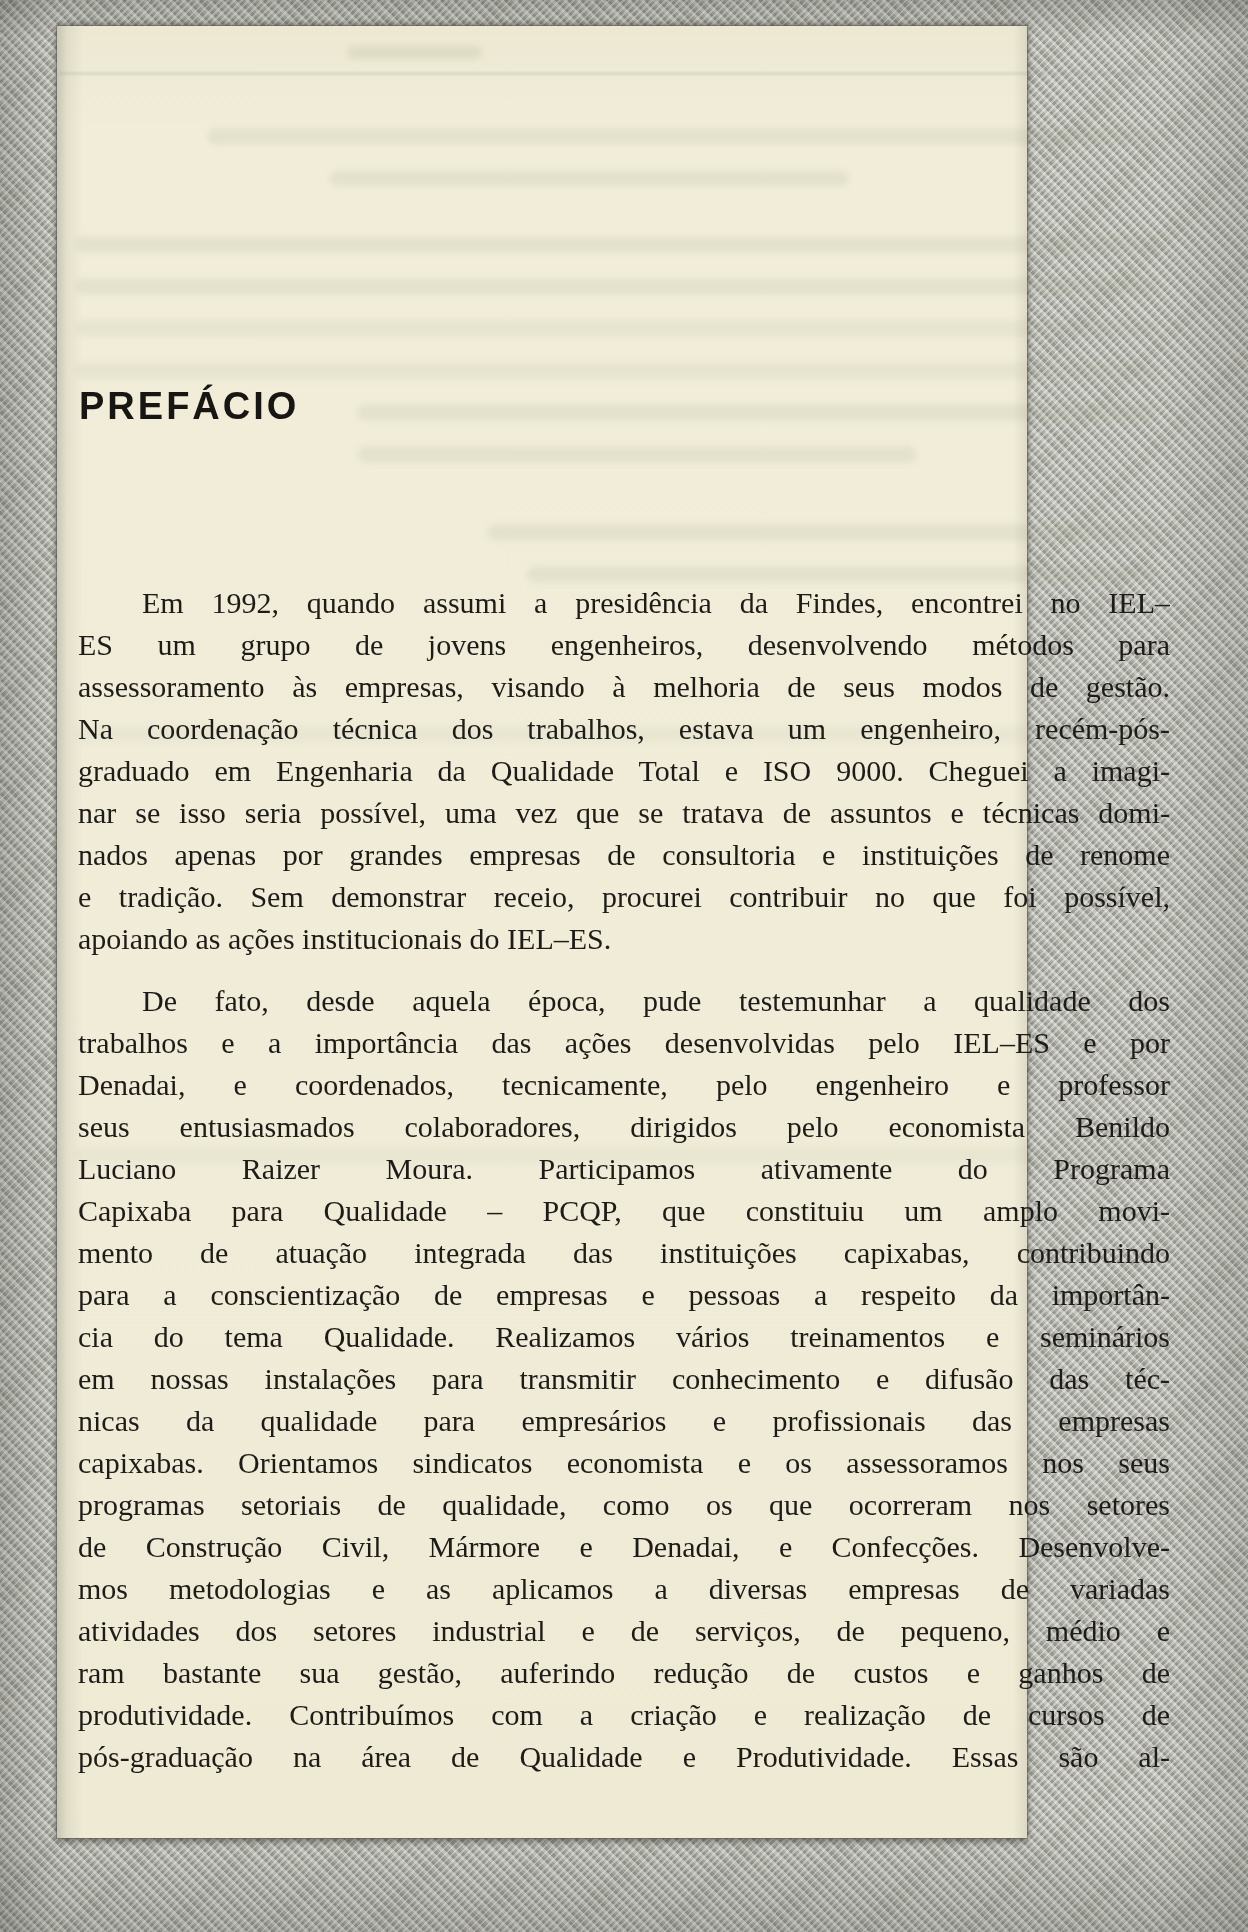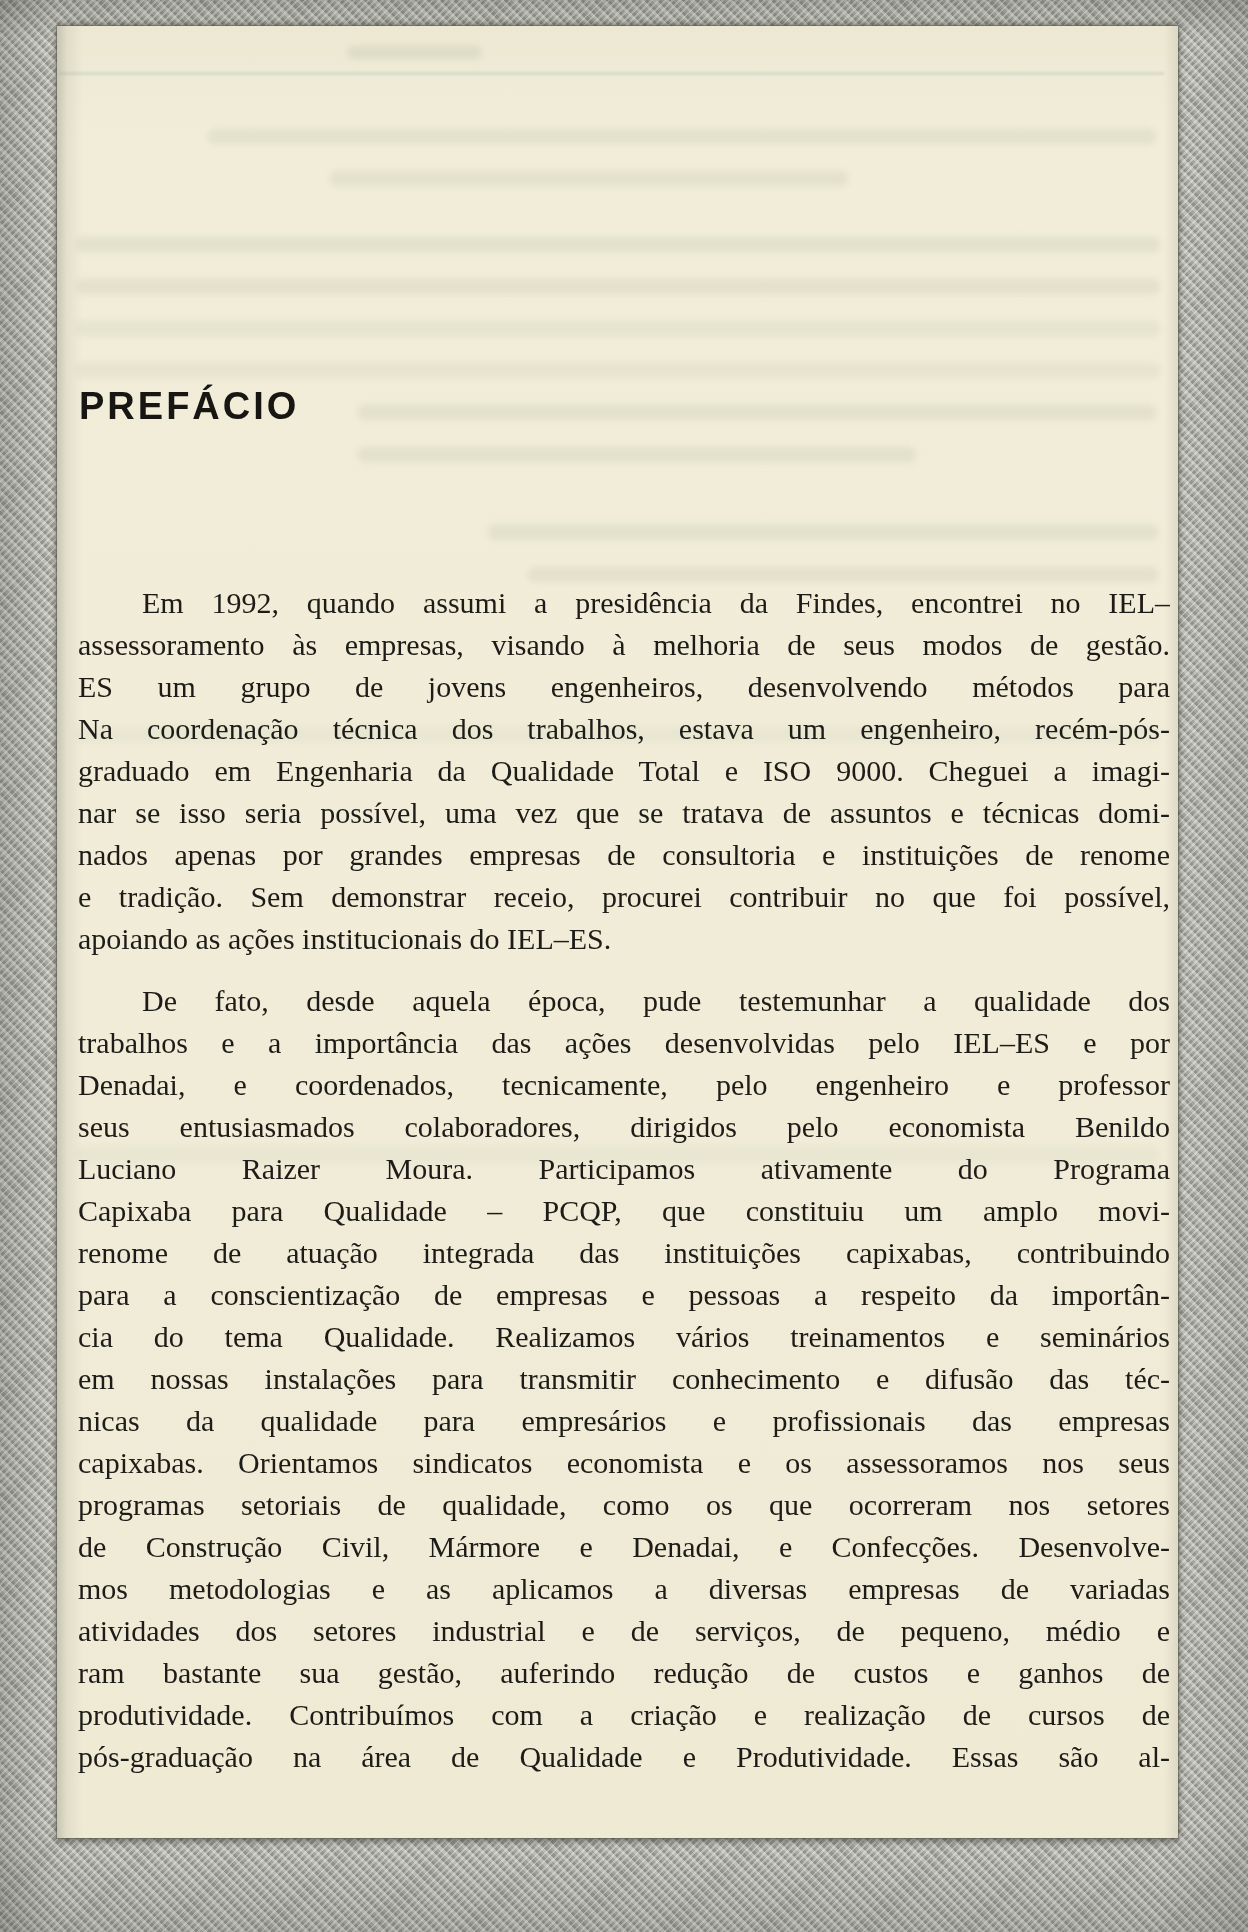--- a/index.html
+++ b/index.html
@@ -28,21 +28,21 @@
       linear-gradient(270deg, rgba(40,40,36,.12), rgba(0,0,0,0) 90px),
       linear-gradient(180deg, rgba(40,40,36,.20), rgba(0,0,0,0) 40px),
       linear-gradient(0deg, rgba(40,40,36,.16), rgba(0,0,0,0) 110px);
     pointer-events:none;
   }
 
   .page {
     position: absolute;
     left: 57px;
     top: 26px;
-    width: 1121px;
+    width: 970px;
     height: 1812px;
     background:
       linear-gradient(180deg, #ece8d2 0%, #f1edd9 6%, #f0ecd8 60%, #eeead4 100%);
     box-shadow:
       0 0 0 1px rgba(90,90,80,.45),
       0 4px 6px rgba(30,30,26,.45),
       0 -3px 5px rgba(30,30,26,.35);
     z-index: 2;
   }
 
@@ -127,37 +127,37 @@
     <div class="ghost" style="top:498px; left:430px; width:672px;"></div>
     <div class="ghost" style="top:540px; left:470px; width:632px;"></div>
     <div class="ghost faint" style="top:700px;  left:18px; width:1086px;"></div>
     <div class="ghost faint" style="top:1120px; left:18px; width:1086px;"></div>
 
     <h1 class="title">PREFÁCIO</h1>
 
     <div class="body-text">
         <div class="paragraph">
           <div class="line indent">Em 1992, quando assumi a presidência da Findes, encontrei no IEL–</div>
+          <div class="line">ES um grupo de jovens engenheiros, desenvolvendo métodos para</div>
           <div class="line">assessoramento às empresas, visando à melhoria de seus modos de gestão.</div>
-          <div class="line">ES um grupo de jovens engenheiros, desenvolvendo métodos para</div>
           <div class="line">Na coordenação técnica dos trabalhos, estava um engenheiro, recém-pós-</div>
           <div class="line">graduado em Engenharia da Qualidade Total e ISO 9000. Cheguei a imagi-</div>
           <div class="line">nar se isso seria possível, uma vez que se tratava de assuntos e técnicas domi-</div>
           <div class="line">nados apenas por grandes empresas de consultoria e instituições de renome</div>
           <div class="line">e tradição. Sem demonstrar receio, procurei contribuir no que foi possível,</div>
           <div class="line short-last">apoiando as ações institucionais do IEL–ES.</div>
         </div>
         <div class="paragraph">
           <div class="line indent">De fato, desde aquela época, pude testemunhar a qualidade dos</div>
           <div class="line">trabalhos e a importância das ações desenvolvidas pelo IEL–ES e por</div>
           <div class="line">Denadai, e coordenados, tecnicamente, pelo engenheiro e professor</div>
           <div class="line">seus entusiasmados colaboradores, dirigidos pelo economista Benildo</div>
           <div class="line">Luciano Raizer Moura. Participamos ativamente do Programa</div>
           <div class="line">Capixaba para Qualidade – PCQP, que constituiu um amplo movi-</div>
-          <div class="line">renome de atuação integrada das instituições capixabas, contribuindo</div>
+          <div class="line">mento de atuação integrada das instituições capixabas, contribuindo</div>
           <div class="line">para a conscientização de empresas e pessoas a respeito da importân-</div>
           <div class="line">cia do tema Qualidade. Realizamos vários treinamentos e seminários</div>
           <div class="line">em nossas instalações para transmitir conhecimento e difusão das téc-</div>
           <div class="line">nicas da qualidade para empresários e profissionais das empresas</div>
           <div class="line">capixabas. Orientamos sindicatos economista e os assessoramos nos seus</div>
           <div class="line">programas setoriais de qualidade, como os que ocorreram nos setores</div>
           <div class="line">de Construção Civil, Mármore e Denadai, e Confecções. Desenvolve-</div>
           <div class="line">mos metodologias e as aplicamos a diversas empresas de variadas</div>
           <div class="line">atividades dos setores industrial e de serviços, de pequeno, médio e</div>
           <div class="line">ram bastante sua gestão, auferindo redução de custos e ganhos de</div>

